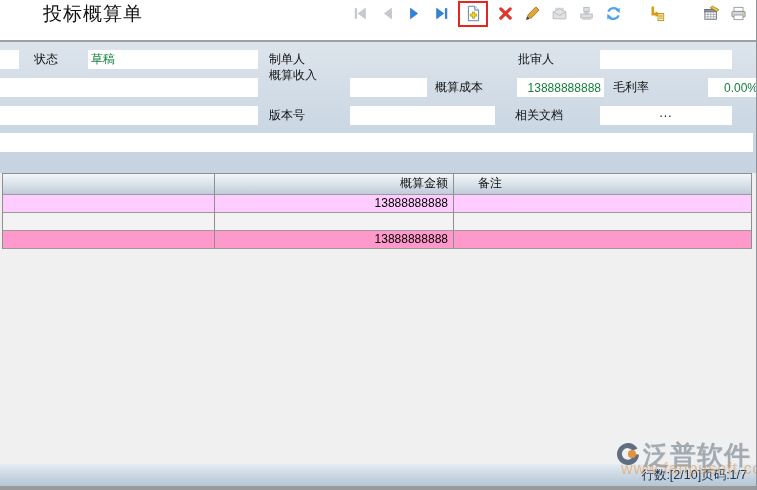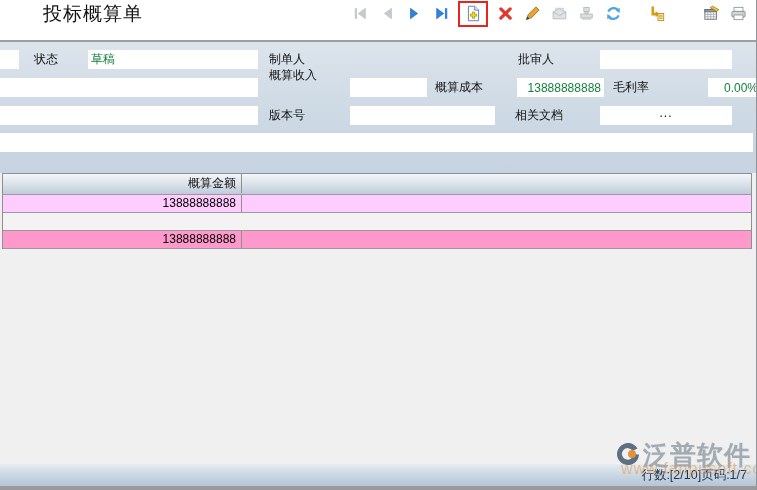--- a/index.html
+++ b/index.html
@@ -23,21 +23,21 @@
               background:linear-gradient(180deg,#dde4ec 0%,#cdd9e4 55%,#c6d3e0 100%); }
   .f-label{ position:absolute; height:19px; line-height:19px; font-size:12px; color:#111; white-space:nowrap; }
   .f-input{ position:absolute; height:19px; border:none; background:#fff; font-size:12px;
             padding:0 3px; font-family:inherit; color:#15803d; outline:none; }
   .ta-r{ text-align:right; }
   .ellipsis-btn{ position:absolute; height:19px; background:#fff; font-size:12px; color:#111;
                  text-align:center; line-height:15px; cursor:pointer; letter-spacing:1px; }
   
   .lower-area{ position:absolute; top:173px; left:0; right:0; height:291px; background:#f0f0f0; }
   .grid-table{ position:absolute; top:0; left:2px; width:750px; border:1px solid #8f8f8f; border-bottom:none; }
-  .t-row{ display:flex; width:100%;flex-direction:column; }
+  .t-row{ display:flex; width:100%; }
   .t-head{ height:20px; background:linear-gradient(180deg,#f3f6f9 0%,#d8e0e8 55%,#bfccd9 100%); }
   .t-head .t-cell{ font-size:12px; color:#111; line-height:19px; }
   .t-cell{ overflow:hidden; white-space:nowrap; font-size:12px; line-height:17px; color:#000; }
   .c1{ width:212px; border-right:1px solid #8f8f8f; }
   .c2{ width:239px; border-right:1px solid #8f8f8f; text-align:right; padding-right:5px; }
   .c3{ flex:1; padding-left:4px;margin-left:20px; }
   .r-data{ height:18px; background:#ffccff; border-top:1px solid #9a9a9a; }
   .r-empty{ height:18px; background:#f3f3f3; border-top:1px solid #9a9a9a; }
   .r-total{ height:19px; background:#ff99cc; border-top:1px solid #9a9a9a; border-bottom:1px solid #9a9a9a; }
   

